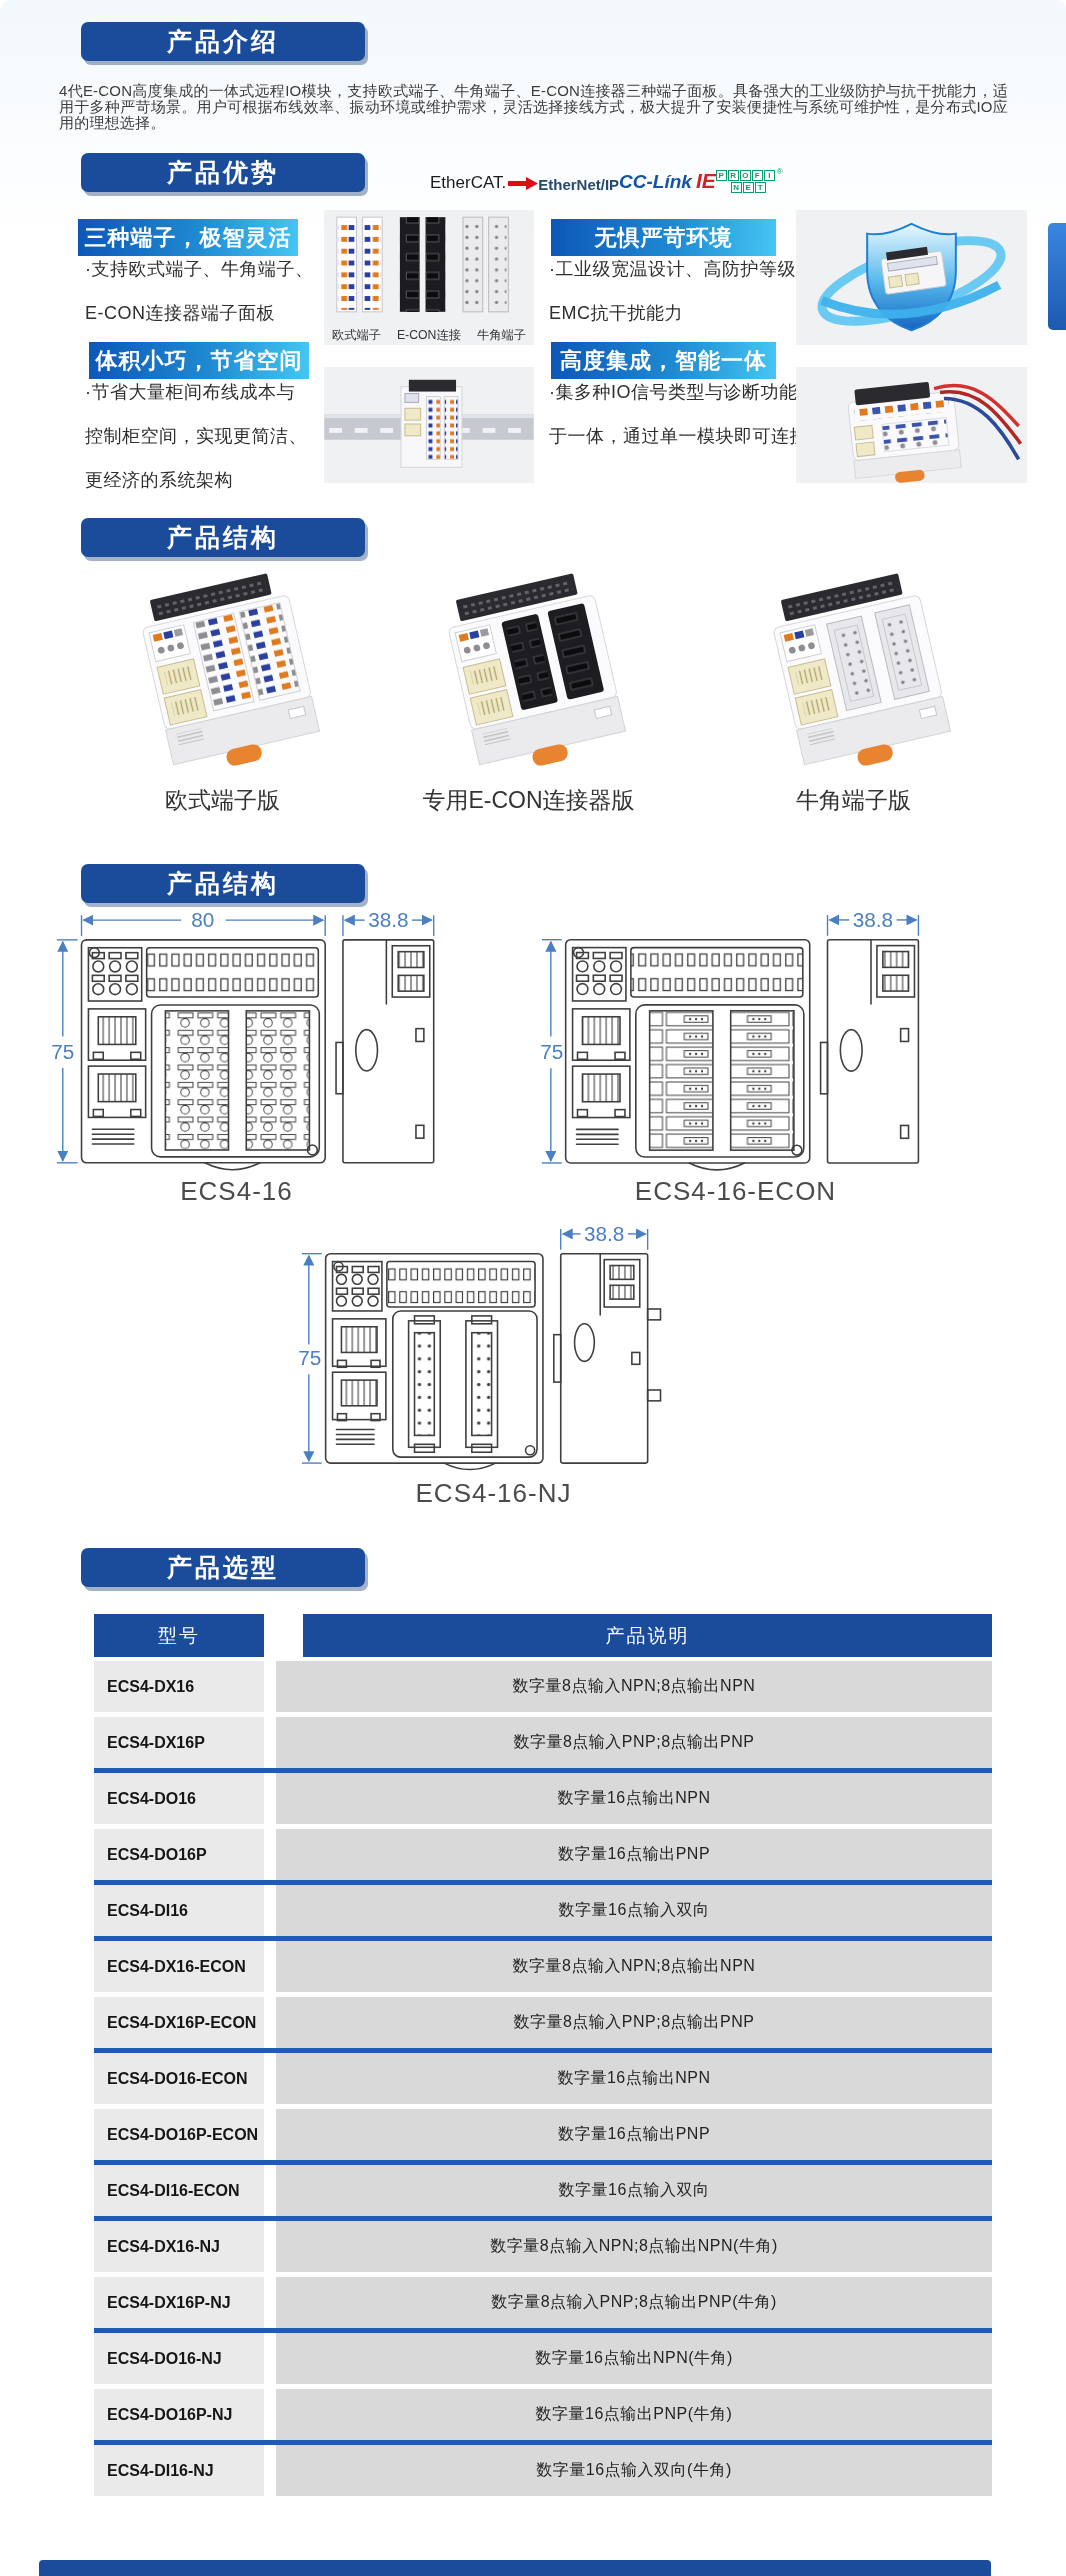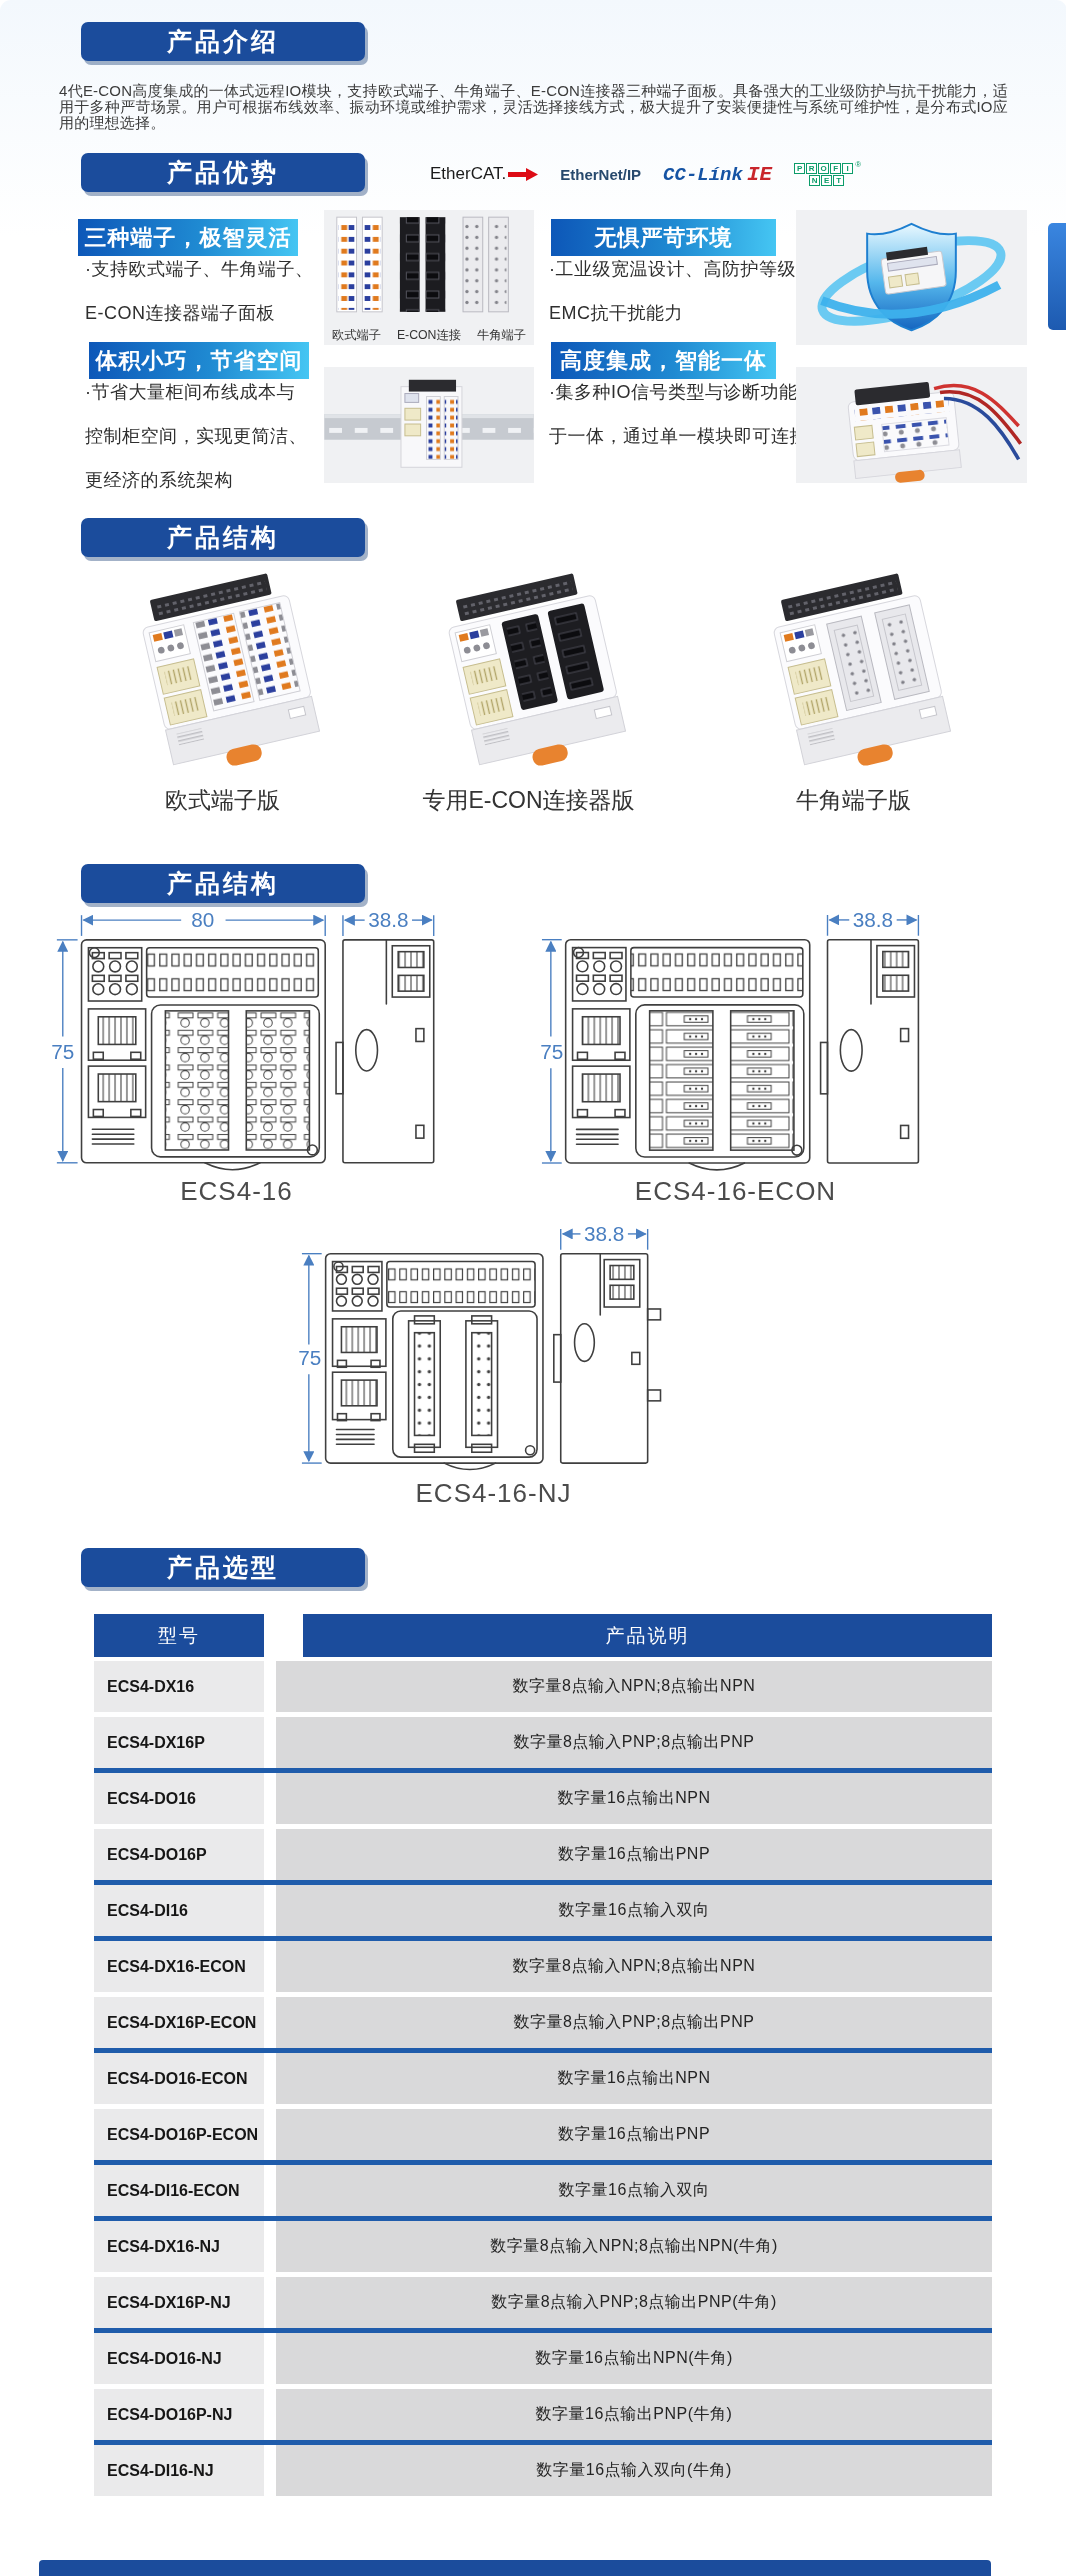--- a/index.html
+++ b/index.html
@@ -7,25 +7,25 @@
   #canvas{position:relative;width:1067px;height:2576px;margin:0 auto;overflow:hidden;
           background:linear-gradient(180deg,#f3f8fd 0,#ffffff 237px);border-radius:11px;}
   
   .ribbon{position:absolute;left:81px;width:284px;height:39px;background:#1b4c9c;border-radius:7px;
           color:#fff;font-weight:bold;font-size:25px;letter-spacing:3px;display:flex;align-items:center;
           justify-content:center;box-shadow:3px 4px 0 rgba(14,53,110,.38);}
   
   .intro{position:absolute;left:59px;top:83px;width:949px;font-size:15px;line-height:16px;color:#3c3c3c;
          text-align:justify;letter-spacing:0.2px;}
   
-  .logos{position:absolute;left:430px;top:155px;height:38px;display:flex;align-items:center;gap:22px;}
+  .logos{position:absolute;left:430px;top:155px;height:38px;display:flex;align-items:flex-end;}
   .logo-ethercat{font-size:17px;color:#1b1b1b;display:flex;align-items:center;white-space:nowrap;}
   .logo-ethercat b{font-weight:normal;}
   .logo-enip{font-size:15px;font-weight:bold;color:#27496d;white-space:nowrap;}
-  .logo-cclink{font-size:19px;font-weight:bold;font-style:italic;color:#1553a4;white-space:nowrap;font-family:Liberation Mono, monospace;}
+  .logo-cclink{font-size:19px;font-weight:bold;font-style:italic;color:#1553a4;white-space:nowrap;}
   .logo-cclink .ie{color:#c9252b;margin-left:4px;font-size:21px;}
   .logo-profinet{display:flex;flex-direction:column;}
   .prow{display:flex;}
   .prow2{margin-left:15px;margin-top:1px;}
   .ptile{width:11px;height:11px;border:1.5px solid #0c9c6a;color:#0c9c6a;font-size:8px;font-weight:bold;
          display:flex;align-items:center;justify-content:center;margin-right:1px;background:#fff;box-sizing:border-box;}
   .preg{font-size:8px;color:#0c9c6a;margin-left:1px;margin-top:-3px;}
   
   .badge{position:absolute;height:37px;display:flex;align-items:center;justify-content:center;color:#fff;
          font-weight:bold;font-size:22px;letter-spacing:1px;

